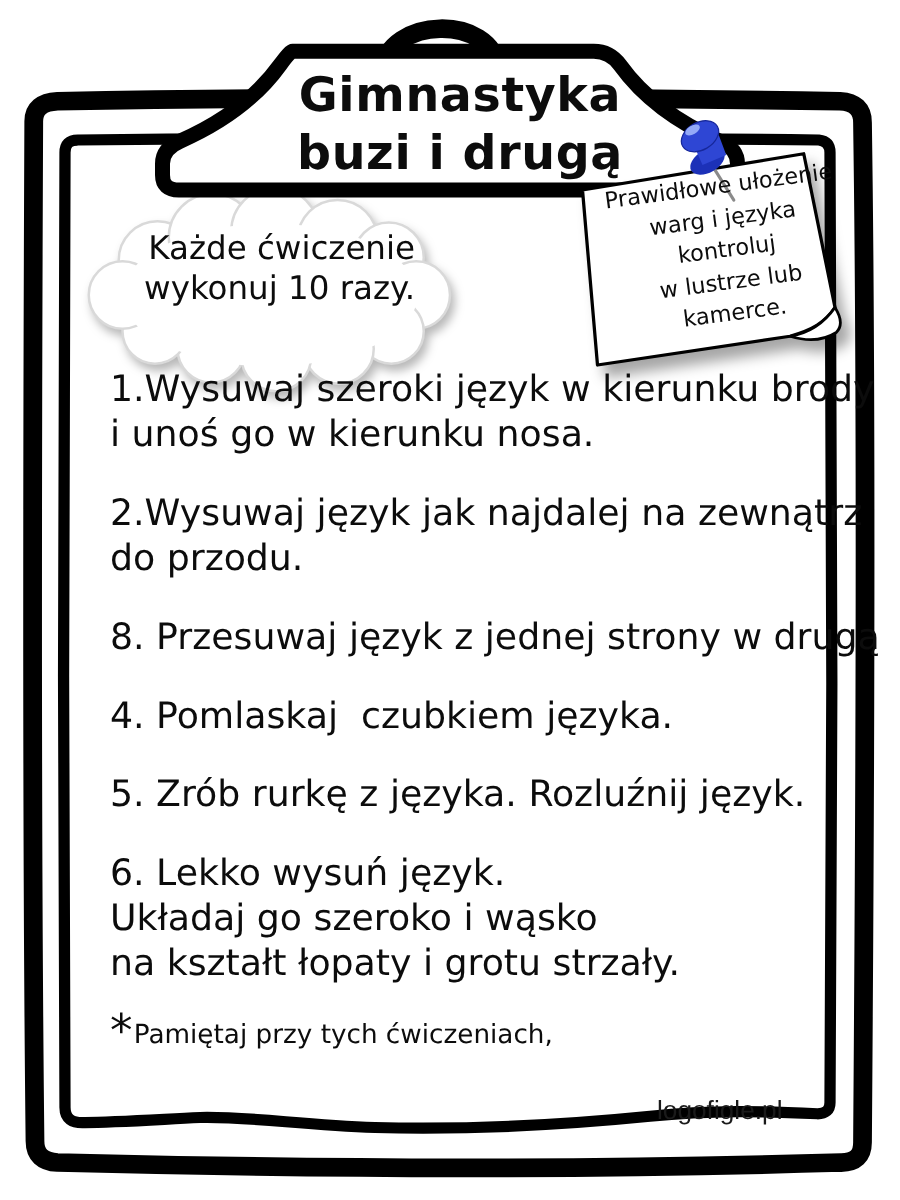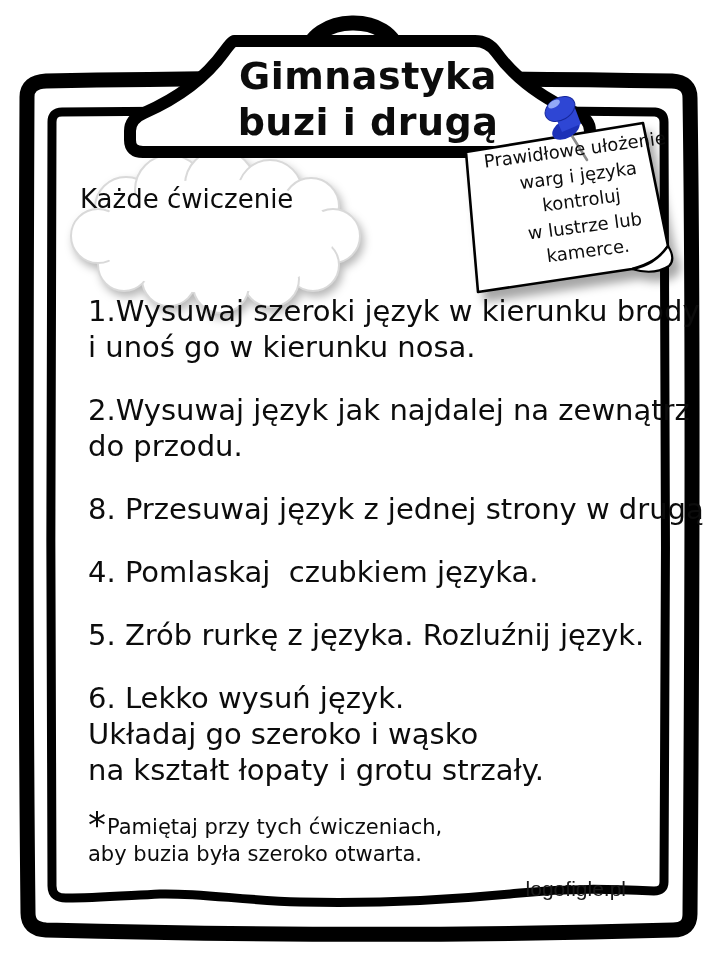--- a/index.html
+++ b/index.html
@@ -4,21 +4,21 @@
 <style>
   html,body{margin:0;padding:0;background:#fff;}
   #page{position:relative;width:720px;height:960px;background:#fff;overflow:hidden;
         font-family:"DejaVu Sans",sans-serif;color:#0c0c0c;}
   svg.layer{position:absolute;left:0;top:0;}
 
   .title{position:absolute;left:168px;top:54px;width:400px;text-align:center;
          font-weight:700;font-size:38px;line-height:1.2;letter-spacing:0.5px;}
   .title .tline{white-space:pre;}
 
-  .cloud-text{position:absolute;left:80px;top:184px;width:252px;text-align:left;
+  .cloud-text{position:absolute;left:80px;top:184px;width:252px;text-align:right;
               font-size:26px;line-height:1.22;font-weight:500;}
   .cloud-text .cline{white-space:pre;}
 
   .note-text{position:absolute;left:474px;top:150px;width:200px;text-align:center;
              font-size:18px;line-height:1.42;transform:rotate(-7.5deg);
              transform-origin:0 0;font-weight:500;}
   .note-text .nline{white-space:pre;}
 
   .exercise-list{position:absolute;left:88px;top:294px;width:600px;
                  font-size:29px;line-height:1.24;}
@@ -61,20 +61,21 @@
         <circle cx="271" cy="279" r="28"></circle>
       <circle cx="221" cy="285" r="28"></circle>
         <circle cx="169" cy="279" r="27"></circle>
       <circle cx="124" cy="265" r="26"></circle>
         <circle cx="98" cy="236" r="27"></circle>
       <ellipse cx="216" cy="236" rx="118" ry="57" stroke="none"></ellipse>
     </g>
   </svg>
   <div class="cloud-text">
     <div class="cline">Każde ćwiczenie</div>
+    <div class="cline">wykonuj 10 razy.</div>
   </div>
 
   <svg class="layer" width="720" height="960" viewBox="0 0 720 960">
     <path d="M306,57 C310,13 394,11 398,55" fill="none" stroke="#000" stroke-width="15" stroke-linecap="round"></path>
     <path d="M234,41 L475,41 Q488,41 496,52
          C514,77 542,98 576,113 Q590,119 590,131 L590,140
          Q590,152 577,152 L143,152 Q130,152 130,140 L130,131
          Q130,119 144,113 C178,98 206,77 224,52 Q232,41 234,41 Z" fill="#ffffff" stroke="#000" stroke-width="12" stroke-linejoin="round"></path>
   </svg>
   <div class="title">
@@ -124,18 +125,17 @@
     </div>
     <div class="xitem">
       <div class="xline">6. Lekko wysuń język.</div>
       <div class="xline">Układaj go szeroko i wąsko</div>
       <div class="xline">na kształt łopaty i grotu strzały.</div>
     </div>
   </div>
 
   <div class="footnote">
     <div class="fline"><span class="star">*</span><span>Pamiętaj przy tych ćwiczeniach,</span></div>
-    <div class="fline">aby buzia była szeroko otwarta.</div>
   </div>
 
   <div class="footer">logofigle.pl</div>
 
 </div>
 
 </body></html>

